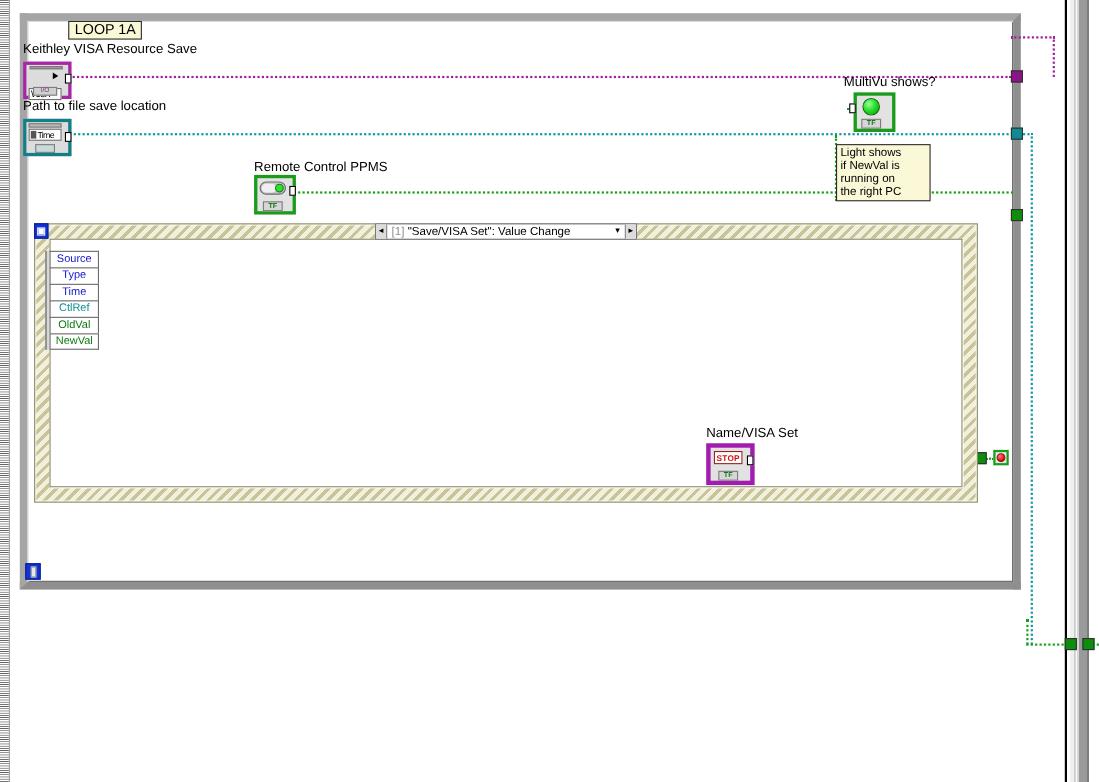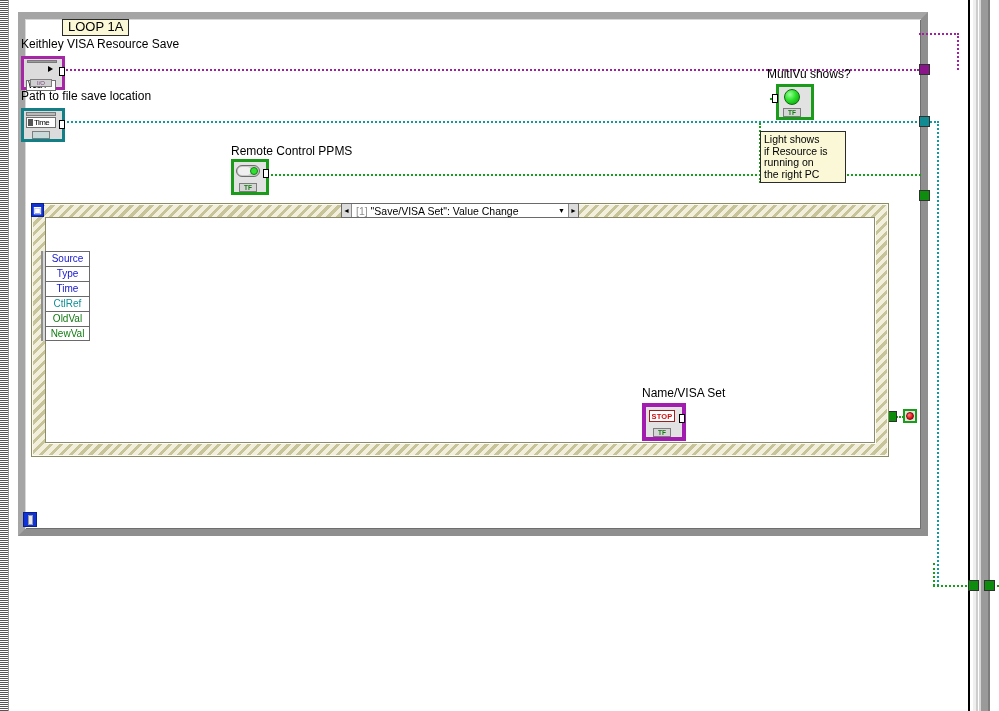--- a/index.html
+++ b/index.html
@@ -142,21 +142,21 @@
     width:9px;height:13px;background:#dcdcdc;border-right:1px solid #8a8a8a;
     display:flex;align-items:center;justify-content:center;font-size:7px;color:#000;
     flex:0 0 auto;
   }
   #evt-sel .rbtn{border-right:none;border-left:1px solid #8a8a8a;}
   #evt-sel .txt{flex:1 1 auto;padding-left:4px;font-size:10.5px;line-height:12px;white-space:nowrap;overflow:hidden;}
   #evt-sel .txt .idx{color:#8e8e8e;}
   #evt-sel .dd{width:13px;height:13px;display:flex;align-items:center;justify-content:center;font-size:7px;color:#000;flex:0 0 auto;}
 
   
-  #evt-node{position:absolute;left:41px;top:228px;width:49px;margin-top:23px;}
+  #evt-node{position:absolute;left:41px;top:228px;width:49px;}
   #evt-node .sidebar{position:absolute;left:0;top:0;width:4px;height:100%;
      background:linear-gradient(to right,#8f8f8f 0 2px,#d8d8d8 2px 4px);}
   #evt-node .row{
     position:relative;margin-left:4px;height:15px;box-sizing:border-box;
     background:#ffffff;border:1px solid #6a6a6a;border-bottom:none;
     font-size:10px;line-height:13px;text-align:center;white-space:nowrap;
   }
   #evt-node .row:last-child{border-bottom:1px solid #6a6a6a;}
   .c-blue{color:#1414cf;}
   .c-teal{color:#0f8f96;}
@@ -248,21 +248,21 @@
 
 <div class="abs freelabel" style="left:767px;top:68px;">MultiVu shows?</div>
 <div id="mvu-term" class="abs">
   <div class="led"></div>
   <div class="tf">TF</div>
   <div class="port"></div>
 </div>
 
 <div id="comment" class="abs">
   <div>Light shows</div>
-  <div>if Resource is</div>
+  <div>if NewVal is</div>
   <div>running on</div>
   <div>the right PC</div>
 </div>
 
 <div id="evt" class="abs">
   <div id="evt-inner"></div>
 </div>
 <div id="evt-icon" class="abs">▣</div>
 
 <div id="evt-sel" class="abs">

